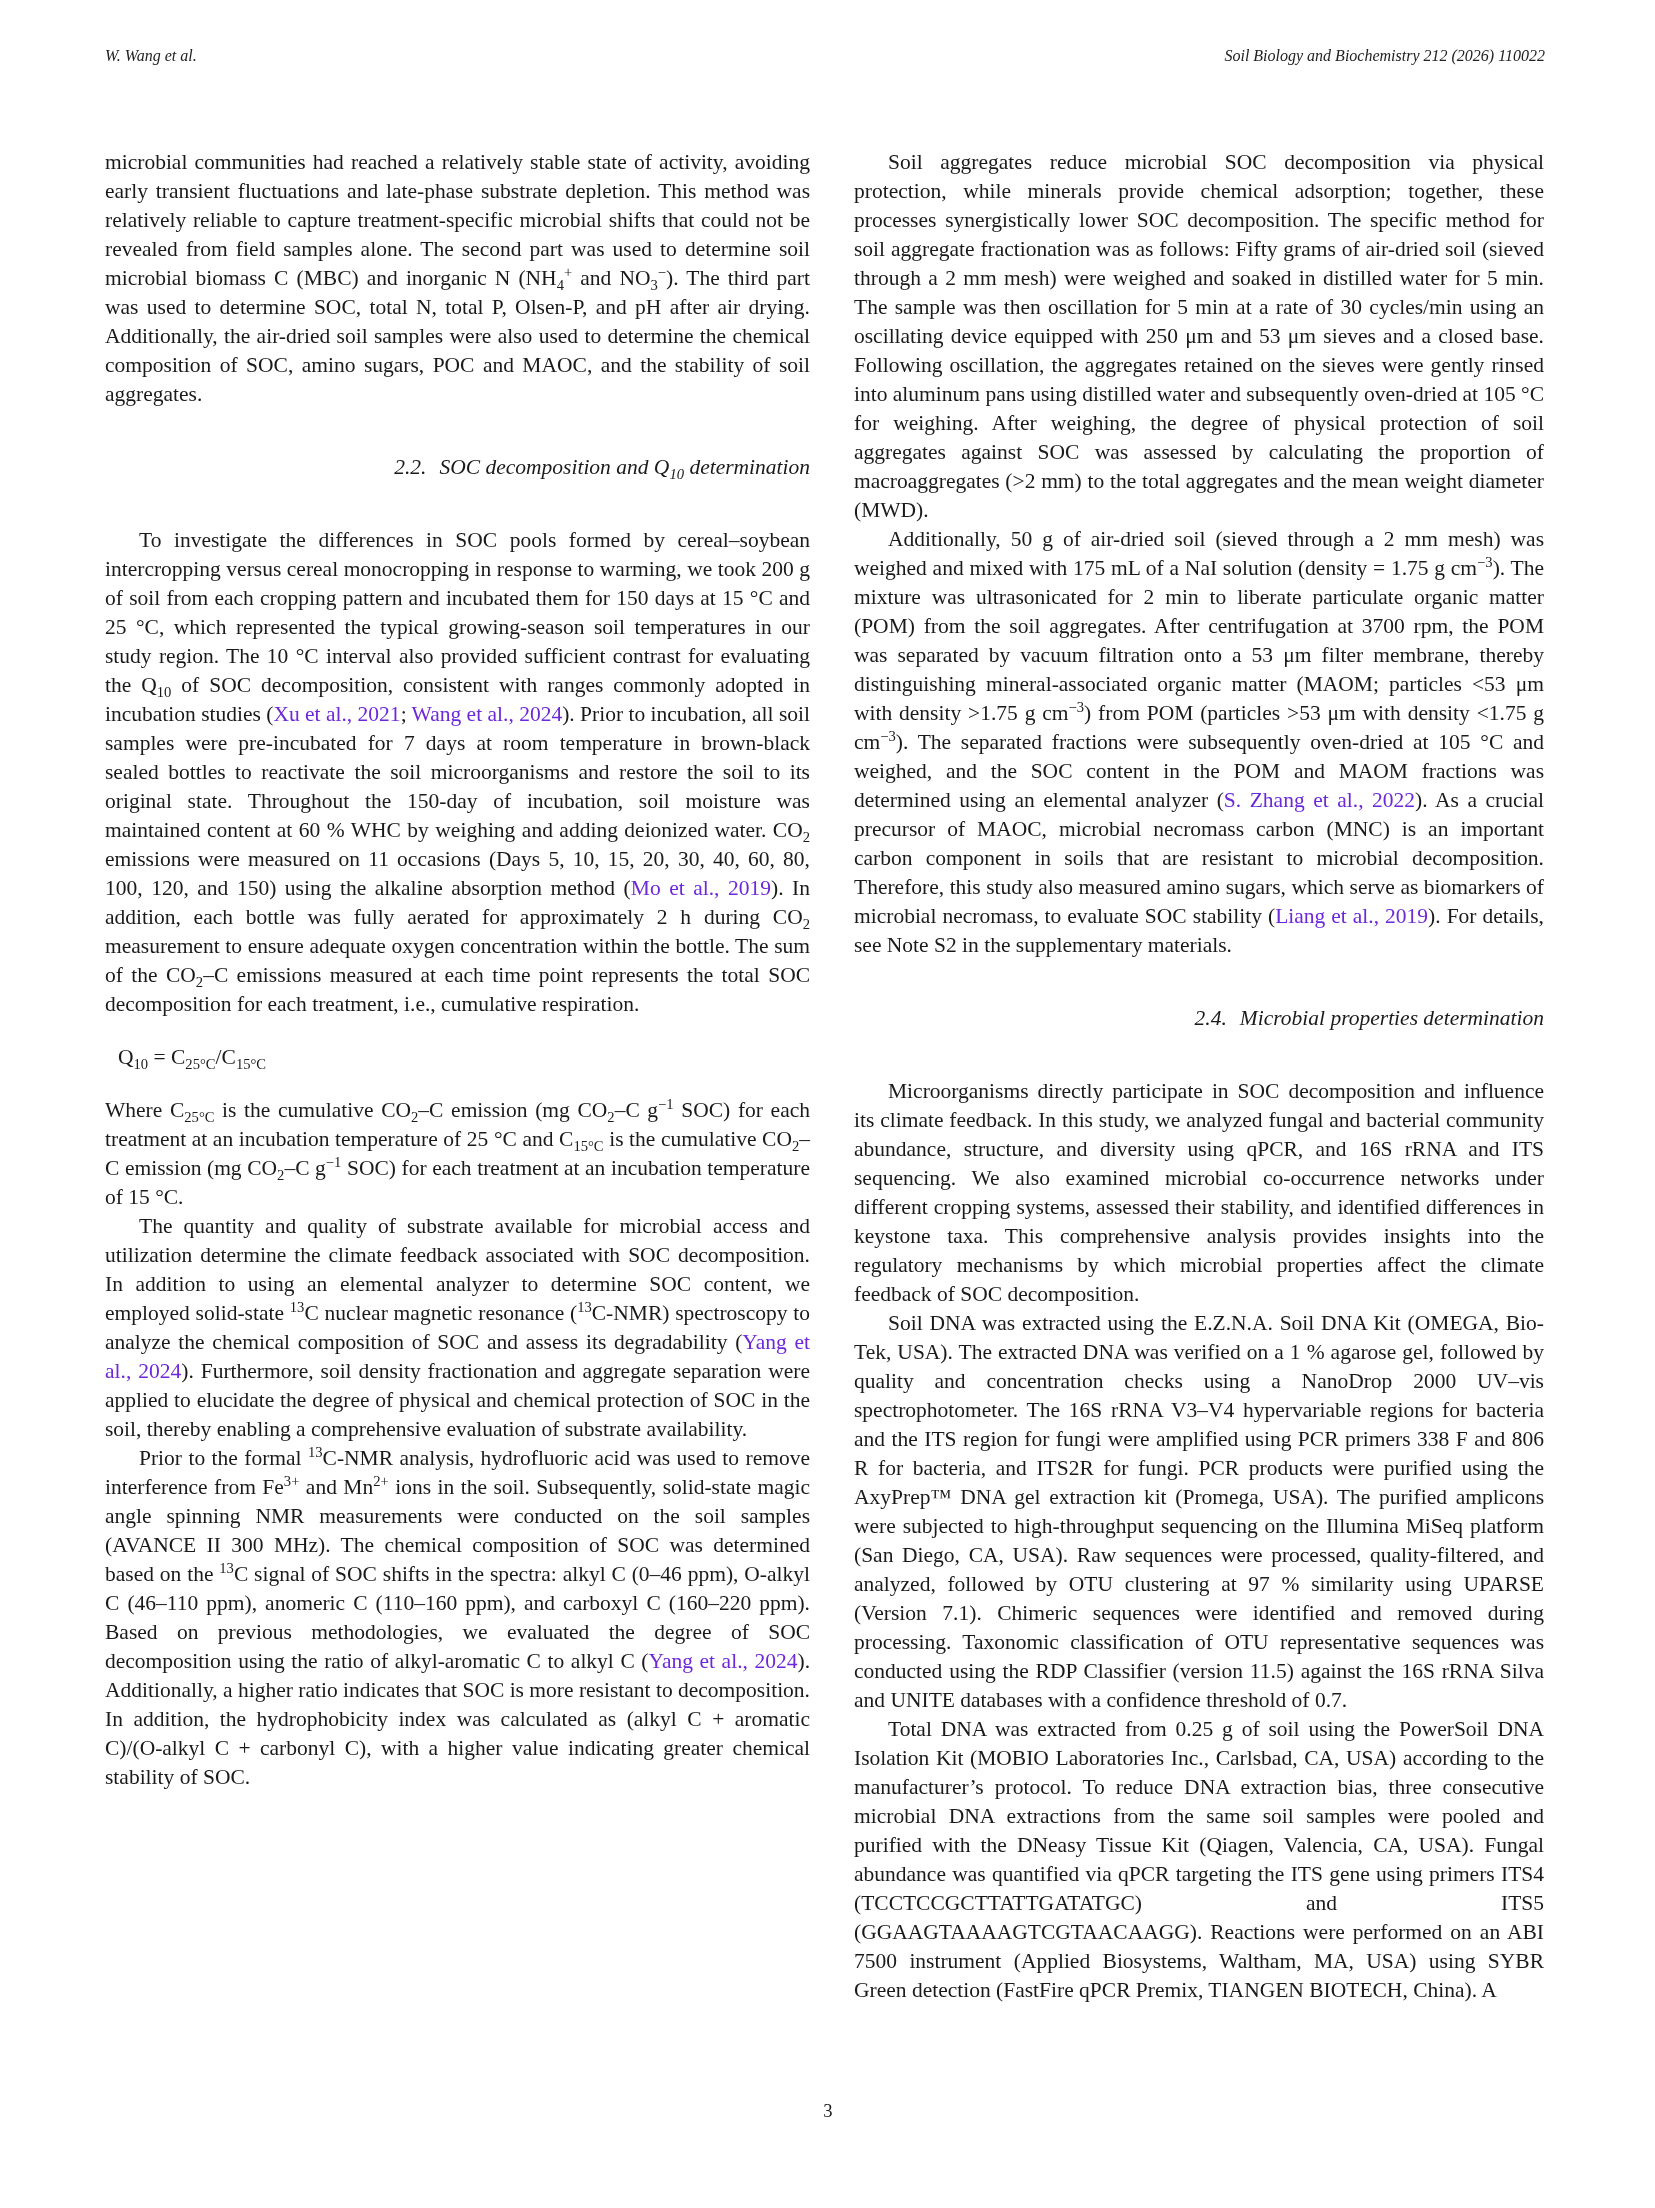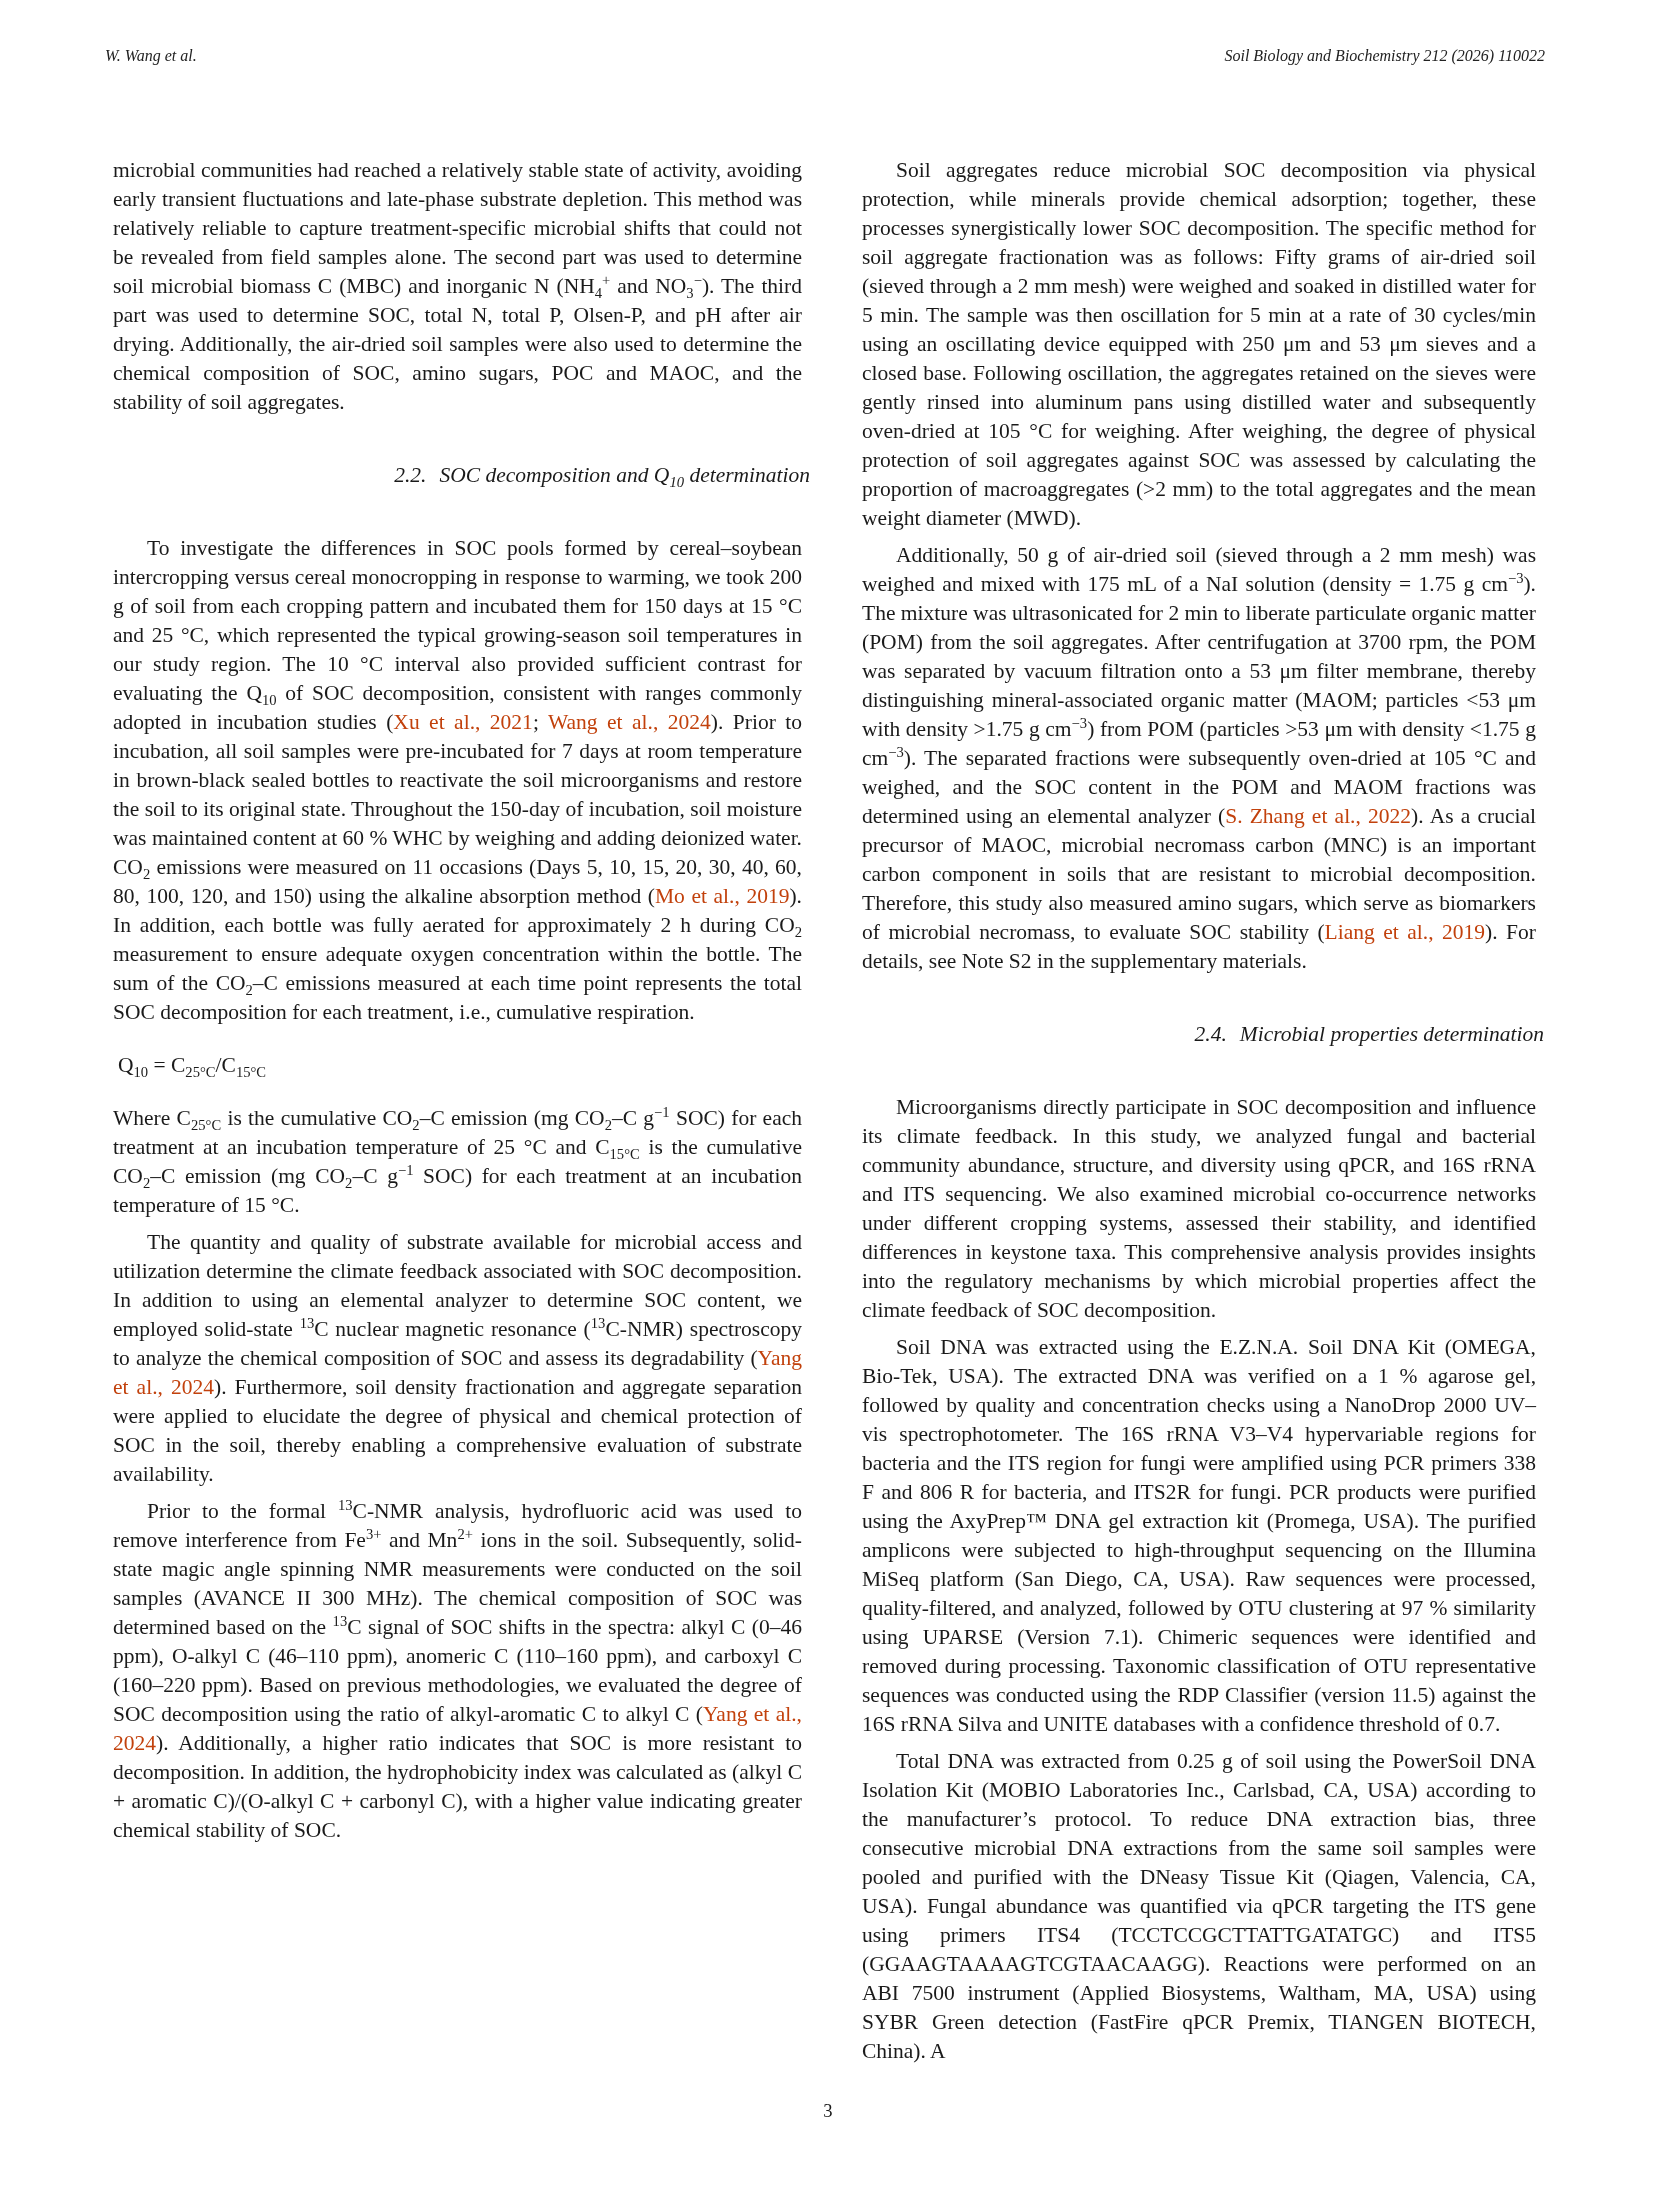--- a/index.html
+++ b/index.html
@@ -12,28 +12,28 @@
     position: absolute; top: 47px; font-style: italic; font-size: 16px; color: #222;
   }
   .rh-left { left: 105px; }
   .rh-right { right: 111px; }
   .col {
     position: absolute; top: 148px; font-size: 21.5px; line-height: 29px;
     text-align: justify; hyphens: manual;
   }
   .col-left { left: 105px; width: 705px; }
   .col-right { left: 854px; width: 690px; }
-  p { margin: 8px; text-indent: 34px; }
+  p { margin: 0; text-indent: 34px; }
   p.noindent { text-indent: 0; }
   .section-heading {
     font-style: italic; font-size: 21.5px; margin: 44px 0 44px 0; text-indent: 0; text-align: right;
   }
   .section-heading .num { margin-right: 13px; }
   .equation { text-indent: 0; margin: 24px 0 24px 13px; text-align: left; }
-  a.ref { color: #c2410c; text-decoration: none; }
+  a.ref { color: #6d28d9; text-decoration: none; }
   sub, sup { font-size: 0.68em; line-height: 0; }
   .page-number {
     position: absolute; top: 2100px; left: 0; width: 1656px; text-align: center; font-size: 18.6px;
   }
 </style>
 </head>
 <body>
 
 <div class="running-head rh-left">W. Wang et al.</div>
 <div class="running-head rh-right">Soil Biology and Biochemistry 212 (2026) 110022</div>

